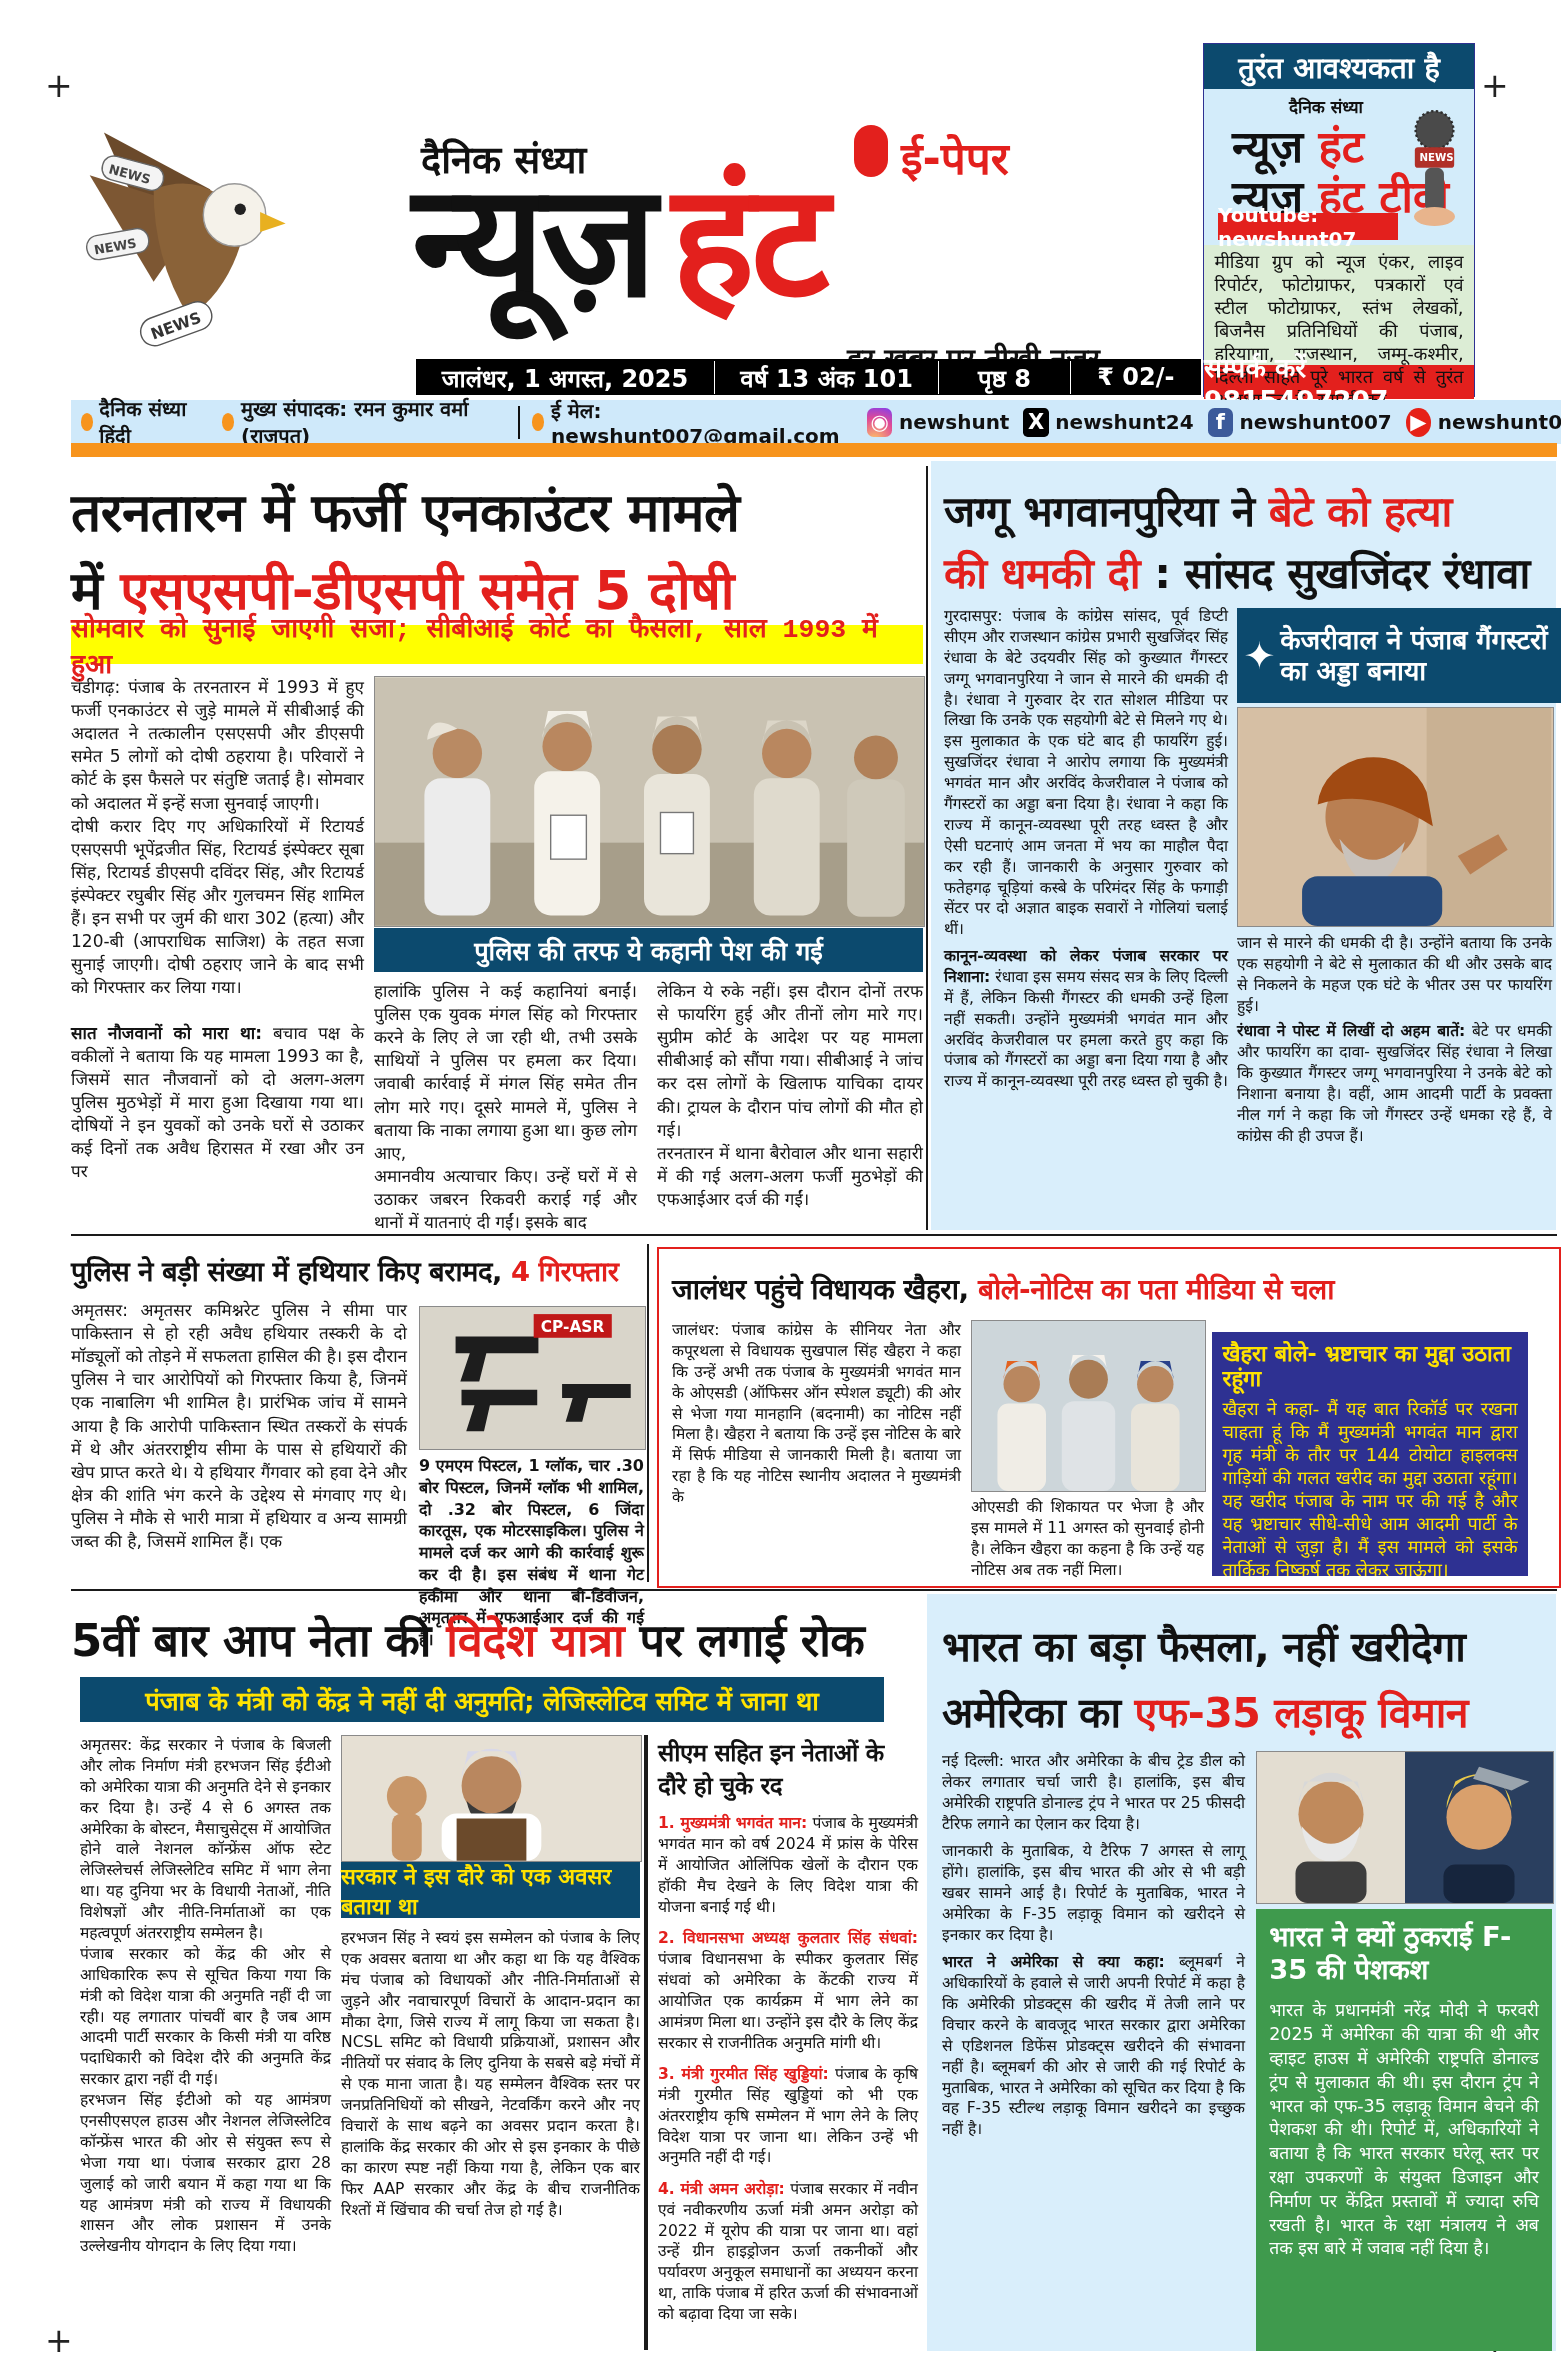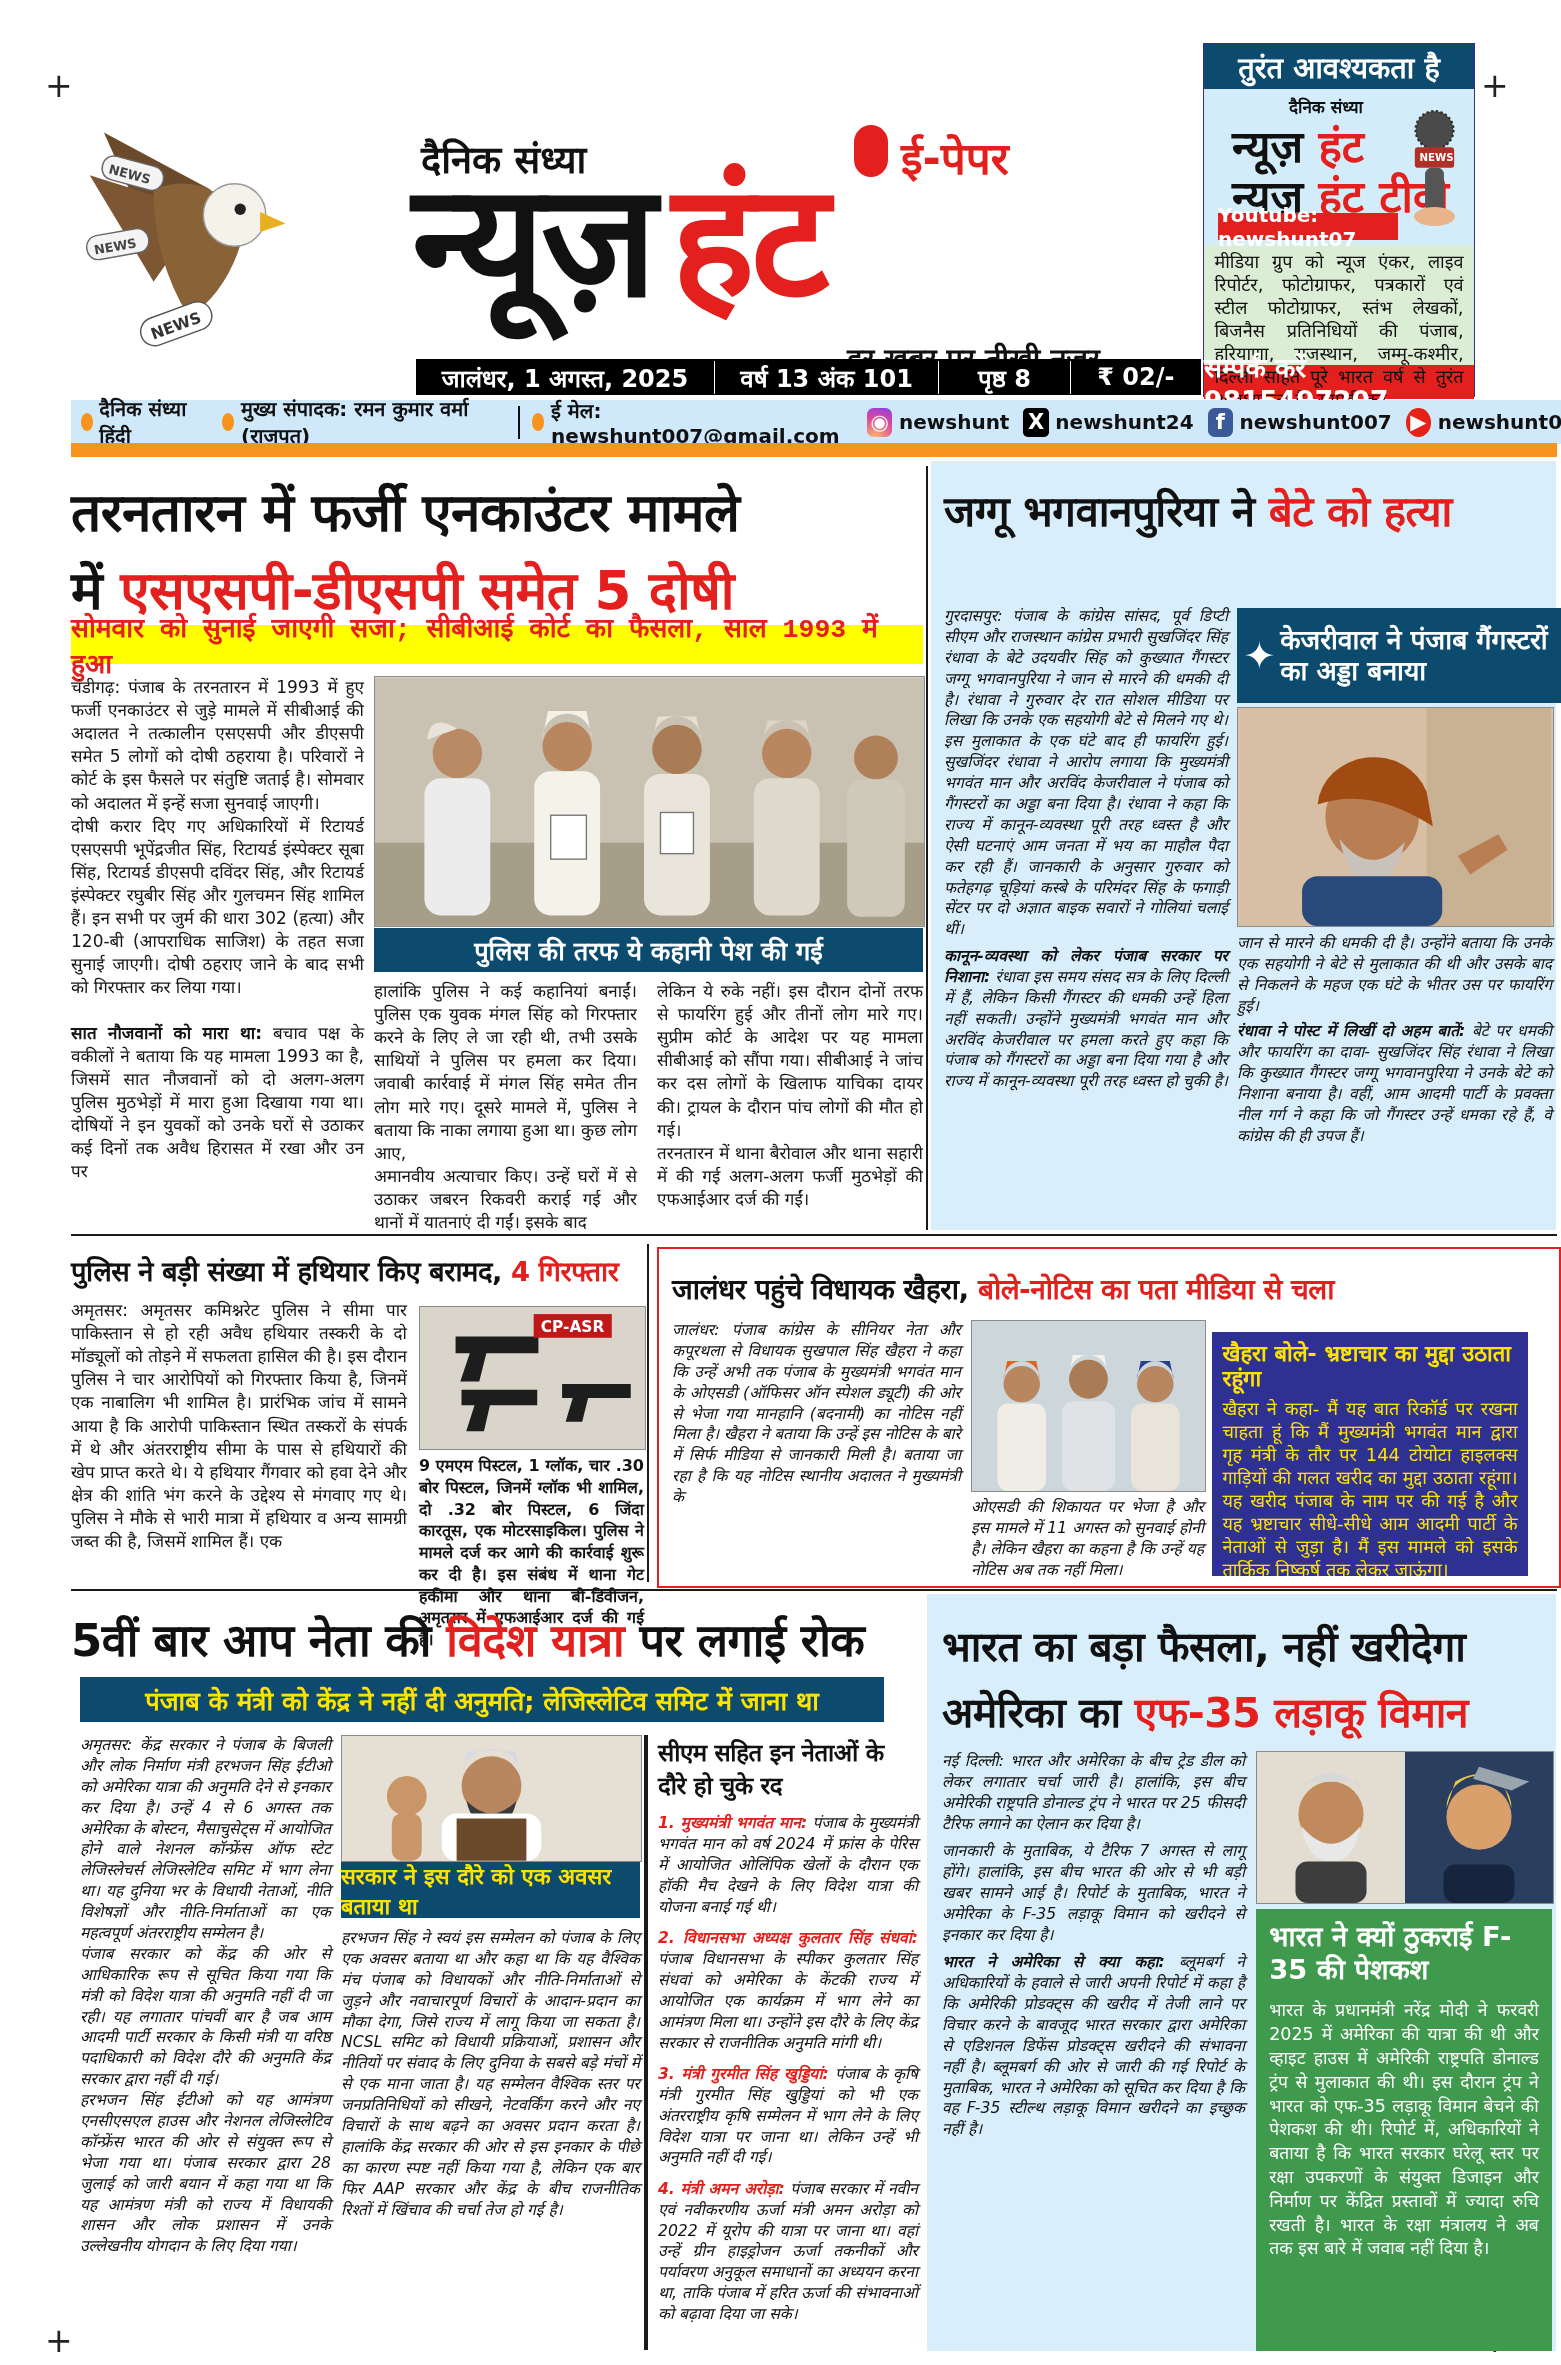--- a/index.html
+++ b/index.html
@@ -10,21 +10,21 @@
   .pre{white-space:pre-line;}
   .just{text-align:justify;}
   .ctr{text-align:center;}
   .b{font-weight:bold;}
   .red{color:#e31e1e;}
   .blk{color:#111;}
   .wht{color:#fff;}
   .yel{color:#ffe300;}
   .crop{font-size:33px;color:#222;font-weight:400;}
   .body-txt{font-size:17px;line-height:1.36;color:#141414;}
-  .small-txt{font-size:15.6px;line-height:1.34;font-style:italic;}
+  .small-txt{font-size:15.6px;line-height:1.34;}
   .bar-blue{background:#0c4a6e;}
   .bar-red{background:#e3201d;}
   .bar-yellow{background:#ffff00;font-family:Liberation Mono, monospace;}
   .lightblue{background:#d9eefb;}
   .headline{font-weight:bold;letter-spacing:-0.5px;margin-top:8px;}
   .vrule{background:#1a1a1a;width:1.9px;}
   .hrule{background:#1a1a1a;height:1.9px;}
   .photo{overflow:hidden;border:0.5px solid #8a8a8a;}
   .cap-bar{display:flex;align-items:center;justify-content:center;}
   .dot{display:inline-block;width:14px;height:18px;background:#f7941d;border-radius:50%;margin-right:6.6px;vertical-align:middle;}
@@ -183,20 +183,23 @@
 अमानवीय अत्याचार किए। उन्हें घरों में से उठाकर जबरन रिकवरी कराई गई और थानों में यातनाएं दी गईं। इसके बाद</div>
   <div class="abs body-txt just pre" style="left:657px;top:980px;width:266px;height:246px;">लेकिन ये रुके नहीं। इस दौरान दोनों तरफ से फायरिंग हुई और तीनों लोग मारे गए। सुप्रीम कोर्ट के आदेश पर यह मामला सीबीआई को सौंपा गया। सीबीआई ने जांच कर दस लोगों के खिलाफ याचिका दायर की। ट्रायल के दौरान पांच लोगों की मौत हो गई।
 तरनतारन में थाना बैरोवाल और थाना सहारी में की गई अलग-अलग फर्जी मुठभेड़ों की एफआईआर दर्ज की गईं।</div>
 
   <div class="abs vrule" style="left:926px;top:466px;height:764px;"></div>
 
   <div class="abs lightblue" style="left:931px;top:461px;width:625px;height:769px;"></div>
   <div class="abs headline nowrap" style="left:944px;top:473px;font-size:42px;">
     <span>जग्गू भगवानपुरिया ने </span><span style="color:#e3201d;">बेटे को हत्या</span>
   </div>
+  <div class="abs headline nowrap" style="left:944px;top:535px;font-size:42px;">
+    <span style="color:#e3201d;">की धमकी दी </span><span>: सांसद सुखजिंदर रंधावा</span>
+  </div>
 
   <div class="abs small-txt just" style="left:944px;top:606px;width:284px;height:615px;">
     <span class="pre">गुरदासपुर: पंजाब के कांग्रेस सांसद, पूर्व डिप्टी सीएम और राजस्थान कांग्रेस प्रभारी सुखजिंदर सिंह रंधावा के बेटे उदयवीर सिंह को कुख्यात गैंगस्टर जग्गू भगवानपुरिया ने जान से मारने की धमकी दी है। रंधावा ने गुरुवार देर रात सोशल मीडिया पर लिखा कि उनके एक सहयोगी बेटे से मिलने गए थे। इस मुलाकात के एक घंटे बाद ही फायरिंग हुई। सुखजिंदर रंधावा ने आरोप लगाया कि मुख्यमंत्री भगवंत मान और अरविंद केजरीवाल ने पंजाब को गैंगस्टरों का अड्डा बना दिया है। रंधावा ने कहा कि राज्य में कानून-व्यवस्था पूरी तरह ध्वस्त है और ऐसी घटनाएं आम जनता में भय का माहौल पैदा कर रही हैं। जानकारी के अनुसार गुरुवार को फतेहगढ़ चूड़ियां कस्बे के परिमंदर सिंह के फगाड़ी सेंटर पर दो अज्ञात बाइक सवारों ने गोलियां चलाई थीं।</span>
     <div style="margin-top:5.7px;"><b>कानून-व्यवस्था को लेकर पंजाब सरकार पर निशाना:</b> <span>रंधावा इस समय संसद सत्र के लिए दिल्ली में हैं, लेकिन किसी गैंगस्टर की धमकी उन्हें हिला नहीं सकती। उन्होंने मुख्यमंत्री भगवंत मान और अरविंद केजरीवाल पर हमला करते हुए कहा कि पंजाब को गैंगस्टरों का अड्डा बना दिया गया है और राज्य में कानून-व्यवस्था पूरी तरह ध्वस्त हो चुकी है।</span></div>
   </div>
 
   <div class="abs bar-blue" style="left:1237px;top:608px;width:315px;height:95px;display:flex;align-items:center;padding:0 6.6px;">
     <span style="color:#fff;font-size:38px;margin-right:4.7px;">✦</span>
     <span class="wht b" style="font-size:26.5px;line-height:1.15;">केजरीवाल ने पंजाब गैंगस्टरों का अड्डा बनाया</span>
   </div>

